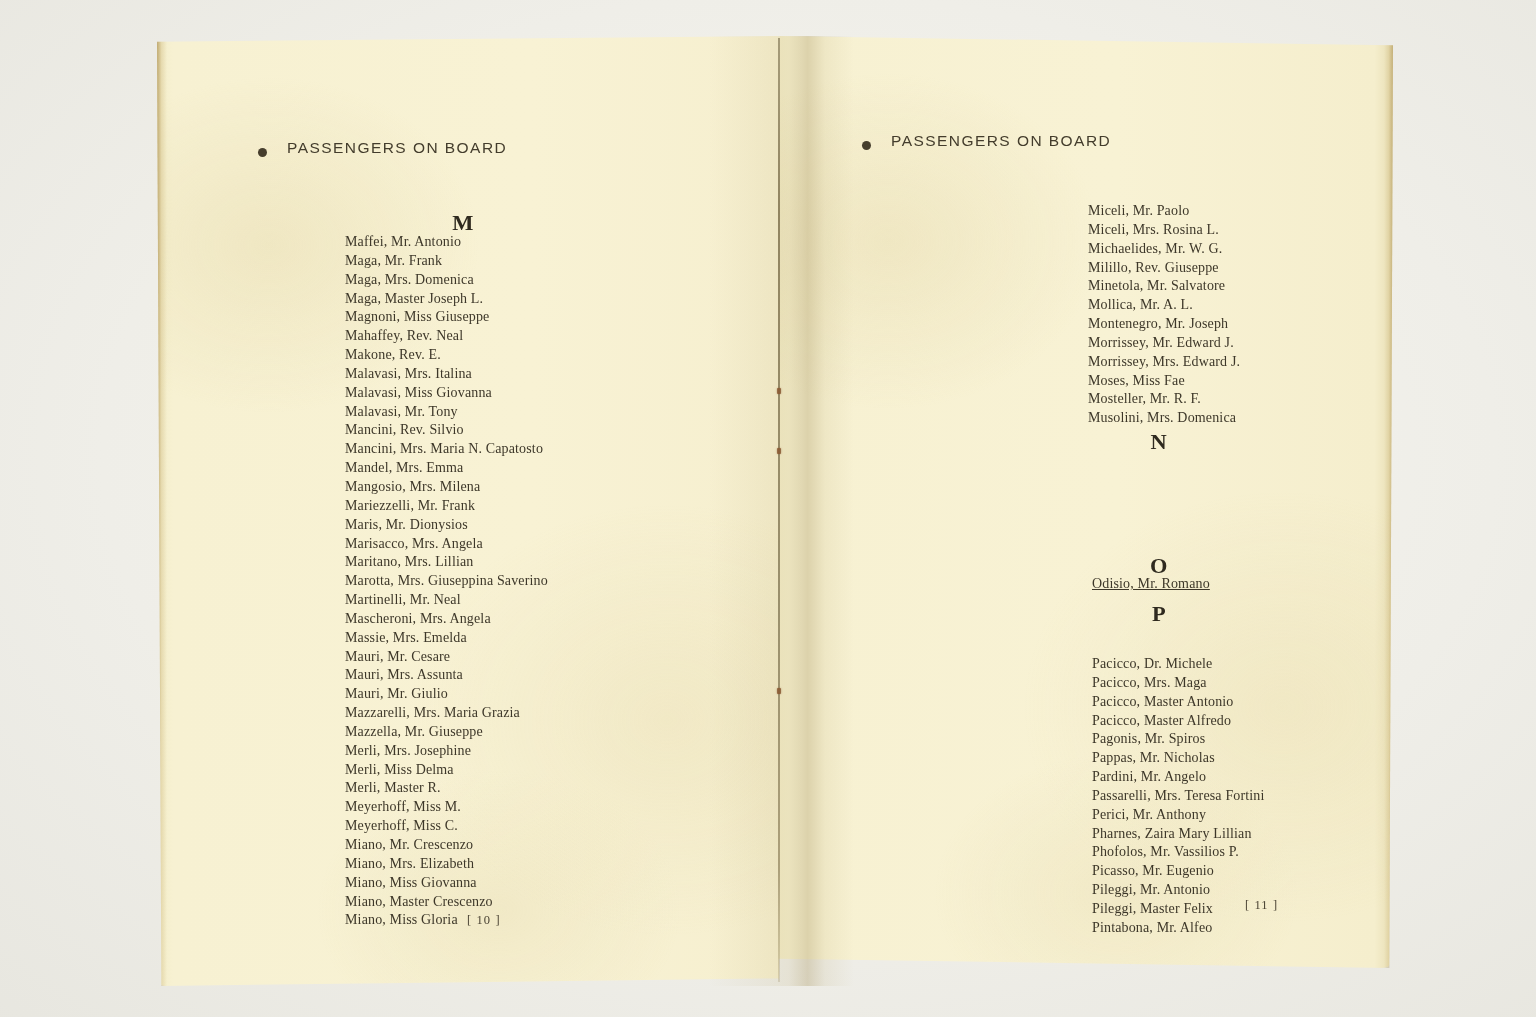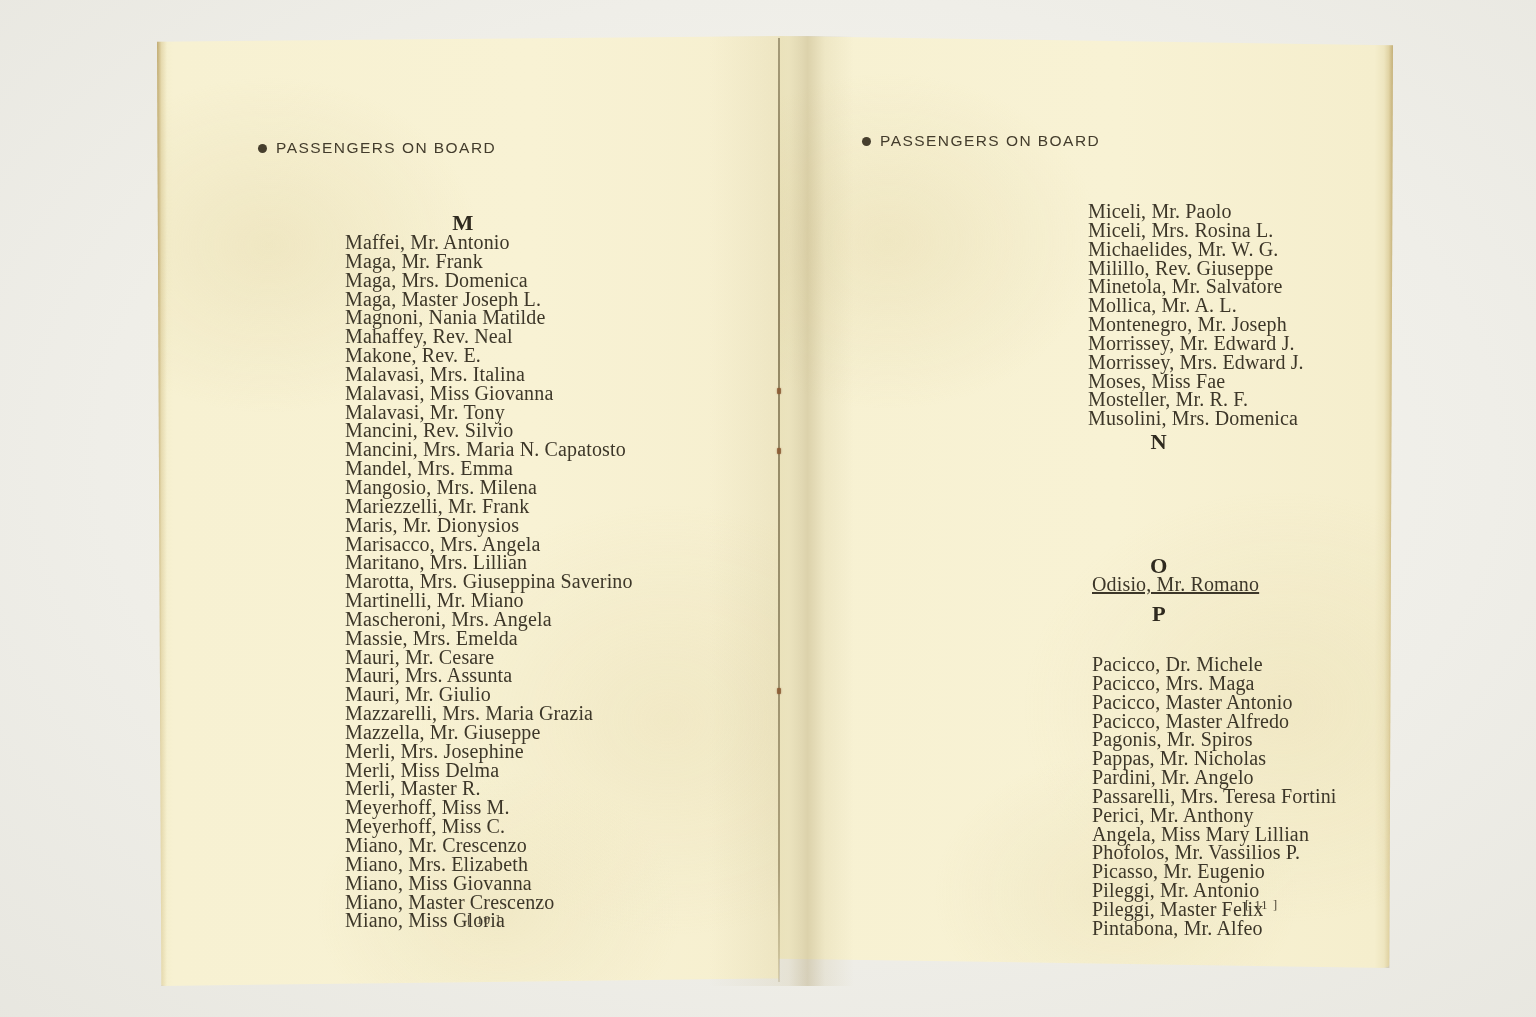--- a/index.html
+++ b/index.html
@@ -138,22 +138,22 @@
   }
 
   .running-head {
     position: absolute;
     font-family: "Liberation Sans", sans-serif;
     font-size: 15.5px;
     letter-spacing: 1.45px;
     color: #433c2c;
     white-space: nowrap;
     display: flex;
-    align-items: center;
-    gap: 9px;
+    align-items: flex-end;
+    gap: 20px;
   }
   .head-bullet {
     width: 9px;
     height: 9px;
     border-radius: 50%;
     background: #463e2d;
     display: inline-block;
     flex: 0 0 auto;
   }
 
@@ -167,21 +167,21 @@
     letter-spacing: 0.5px;
     transform: scaleX(1.12);
   }
 
   .name-list {
     position: absolute;
     list-style: none;
     margin: 0;
     padding: 0;
     font-family: "Liberation Serif", serif;
-    font-size: 20px;
+    font-size: 14px;
     line-height: 18.85px;
     color: #3d3729;
     white-space: nowrap;
     letter-spacing: 0.15px;
   }
   .name-list li {
     margin: 0;
     padding: 0;
   }
 
@@ -229,36 +229,36 @@
         <span>PASSENGERS ON BOARD</span>
       </div>
 
       <div class="section-letter" id="lp-letter-m">M</div>
 
       <ul class="name-list" id="lp-list-m">
         <li>Maffei, Mr. Antonio</li>
         <li>Maga, Mr. Frank</li>
         <li>Maga, Mrs. Domenica</li>
         <li>Maga, Master Joseph L.</li>
-        <li>Magnoni, Nania Matilde</li>
+        <li>Magnoni, Miss Giuseppe</li>
         <li>Mahaffey, Rev. Neal</li>
         <li>Makone, Rev. E.</li>
         <li>Malavasi, Mrs. Italina</li>
         <li>Malavasi, Miss Giovanna</li>
         <li>Malavasi, Mr. Tony</li>
         <li>Mancini, Rev. Silvio</li>
         <li>Mancini, Mrs. Maria N. Capatosto</li>
         <li>Mandel, Mrs. Emma</li>
         <li>Mangosio, Mrs. Milena</li>
         <li>Mariezzelli, Mr. Frank</li>
         <li>Maris, Mr. Dionysios</li>
         <li>Marisacco, Mrs. Angela</li>
         <li>Maritano, Mrs. Lillian</li>
         <li>Marotta, Mrs. Giuseppina Saverino</li>
-        <li>Martinelli, Mr. Miano</li>
+        <li>Martinelli, Mr. Neal</li>
         <li>Mascheroni, Mrs. Angela</li>
         <li>Massie, Mrs. Emelda</li>
         <li>Mauri, Mr. Cesare</li>
         <li>Mauri, Mrs. Assunta</li>
         <li>Mauri, Mr. Giulio</li>
         <li>Mazzarelli, Mrs. Maria Grazia</li>
         <li>Mazzella, Mr. Giuseppe</li>
         <li>Merli, Mrs. Josephine</li>
         <li>Merli, Miss Delma</li>
         <li>Merli, Master R.</li>
@@ -312,21 +312,21 @@
       <ul class="name-list" id="rp-list-p">
         <li>Pacicco, Dr. Michele</li>
         <li>Pacicco, Mrs. Maga</li>
         <li>Pacicco, Master Antonio</li>
         <li>Pacicco, Master Alfredo</li>
         <li>Pagonis, Mr. Spiros</li>
         <li>Pappas, Mr. Nicholas</li>
         <li>Pardini, Mr. Angelo</li>
         <li>Passarelli, Mrs. Teresa Fortini</li>
         <li>Perici, Mr. Anthony</li>
-        <li>Angela, Miss Mary Lillian</li>
+        <li>Pharnes, Zaira Mary Lillian</li>
         <li>Phofolos, Mr. Vassilios P.</li>
         <li>Picasso, Mr. Eugenio</li>
         <li>Pileggi, Mr. Antonio</li>
         <li>Pileggi, Master Felix</li>
         <li>Pintabona, Mr. Alfeo</li>
       </ul>
 
       <div class="folio" id="rp-folio">[ 11 ]</div>
     </div>
   </div>

